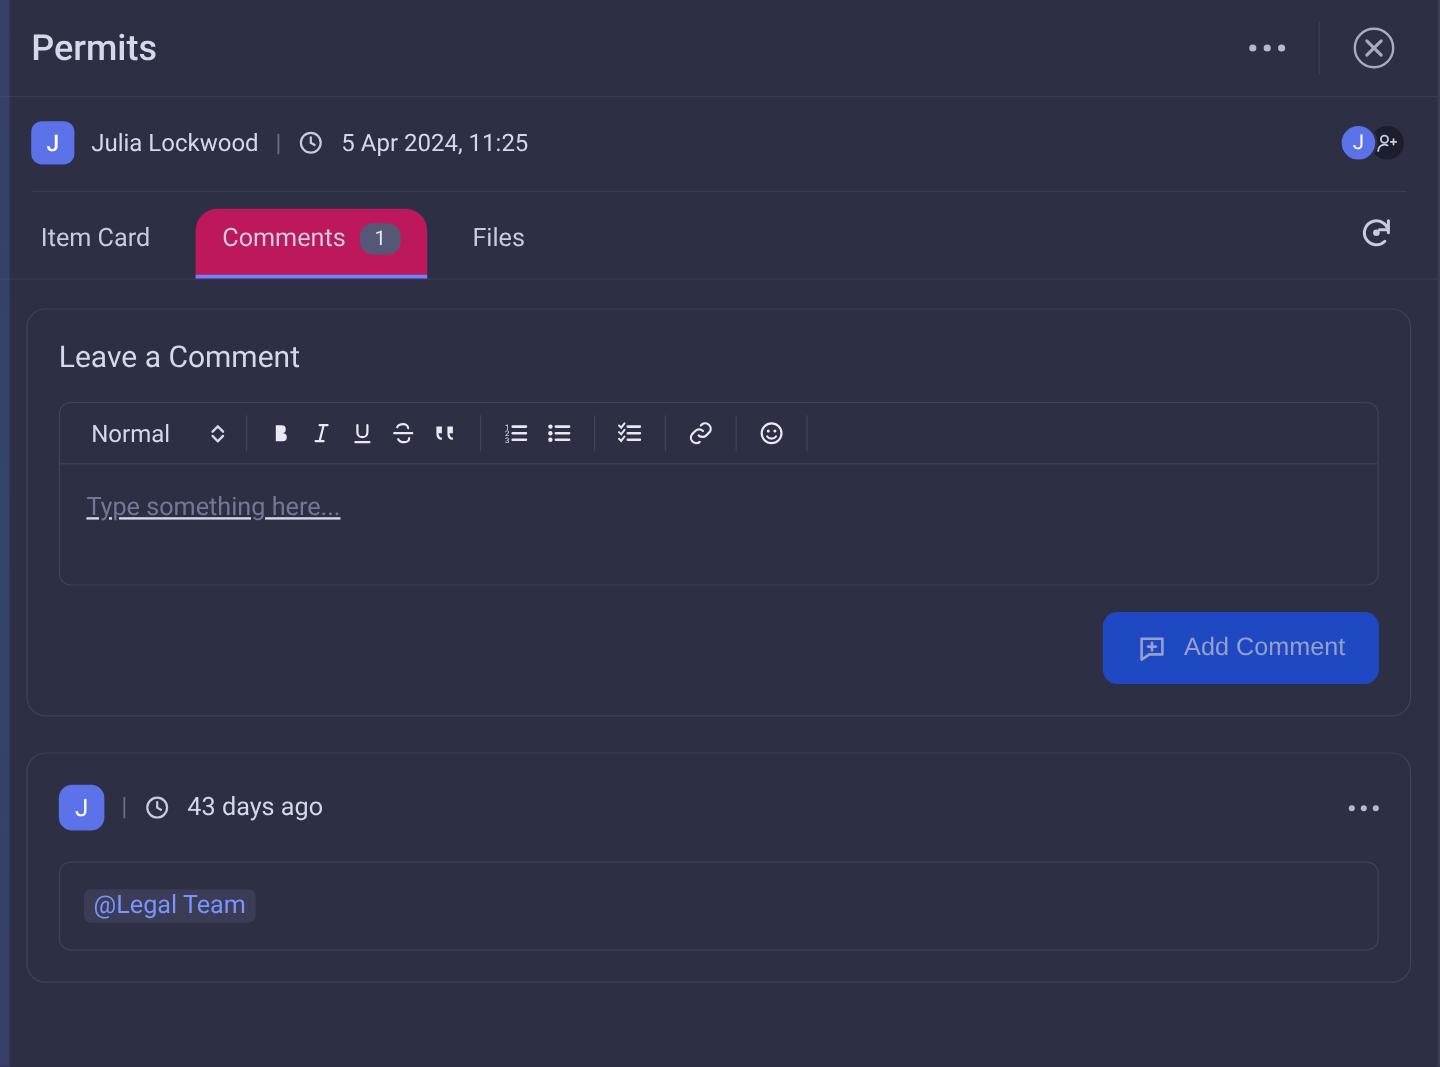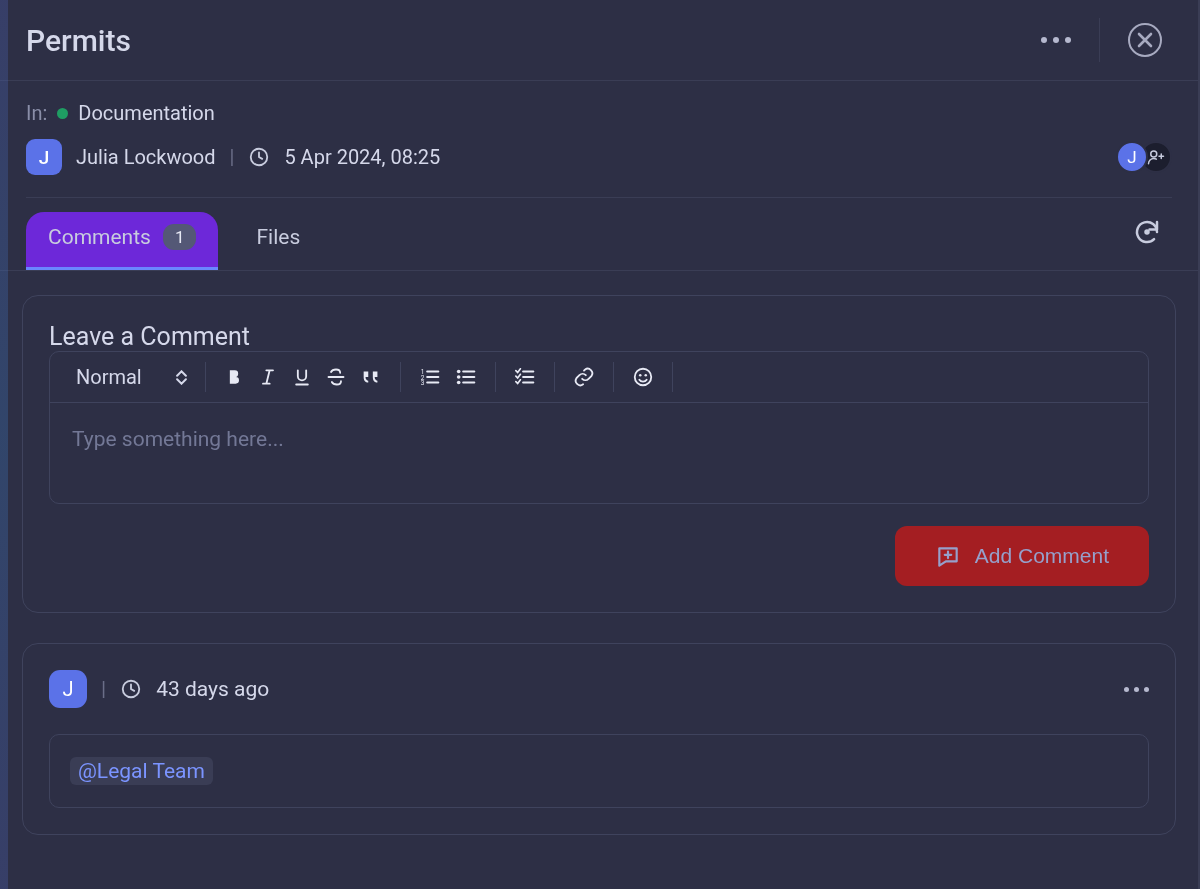--- a/index.html
+++ b/index.html
@@ -90,60 +90,60 @@
   .tabs-row {
     display:flex; align-items:center; justify-content:space-between;
     padding: 0 26px;
   }
   .tabs { display:flex; align-items:center; gap: 30px; padding-top: 14px; }
   .tab {
     font-size: 21px; color: #c8ccde; padding: 12px 8px 20px 8px; cursor:pointer;
     display:flex; align-items:center; gap:12px; position:relative;
   }
   .tab.active {
-    background: #6d28d9; border-radius: 18px 18px 0 0; padding-left:22px; padding-right:22px;
+    background: #be185d; border-radius: 18px 18px 0 0; padding-left:22px; padding-right:22px;
   }
   .tab.active::after {
     content:""; position:absolute; left:0; right:0; bottom:0; height:3px; background:#6a86ff;
   }
   .badge {
     background: #545876; color:#e7e9f4; border-radius: 11px; padding: 2px 12px;
     font-size: 17px; line-height: 22px;
   }
   .refresh-btn { color:#c8ccde; cursor:pointer; padding:10px; }
   .tabs-border { height:1px; background:#3a3d55; margin: 0; }
 
   
   .body-area { padding: 24px 22px; display:flex; flex-direction:column; gap: 30px; }
   .card {
     border: 1px solid #3f435d; border-radius: 16px; padding: 26px;
   }
-  .card-title { font-size: 25px; color:#d5d8ea; }
+  .card-title { font-size: 25px; color:#d5d8ea; margin-bottom: 22px; }
   .editor {
     border: 1px solid #3f435d; border-radius: 10px; overflow:hidden;
   }
   .toolbar {
     display:flex; align-items:center; gap: 0; padding: 10px 8px; border-bottom:1px solid #3f435d;
   }
   .tb-group { display:flex; align-items:center; gap: 14px; padding: 0 18px; }
   .tb-sep { width:1px; height:30px; background:#3f435d; }
   .format-select {
     display:flex; align-items:center; gap: 34px; font-size:20px; color:#d5d8ea; cursor:pointer;
   }
   .chev-updown { display:flex; flex-direction:column; gap:1px; color:#d5d8ea; }
   .tb-btn { color:#e7e9f4; cursor:pointer; display:inline-flex; }
   .editor-input {
     width:100%; min-height: 80px; padding: 24px 22px; background:transparent; border:none;
-    font-size:21px; color:#d5d8ea; outline:none; resize:none; font-family:inherit;
+    font-size:21px; color:#d5d8ea; outline:none; resize:none; font-family:inherit;text-decoration:underline;
   }
   .editor-input::placeholder { color:#737896; }
   .card-actions { display:flex; justify-content:flex-end; margin-top: 22px; }
   .add-btn {
-    background:#b91c1c; color:#a9b4e3; border:none; border-radius:12px;
-    padding: 16px 40px; font-size:21px; display:flex; align-items:center; gap:14px;
+    background:#1d4ed8; color:#a9b4e3; border:none; border-radius:12px;
+    padding: 16px 28px; font-size:21px; display:flex; align-items:center; gap:14px;
     cursor:pointer; opacity:0.85;
   }
   .add-btn svg { margin-top:2px; }
 
   
   .comment-hdr { display:flex; align-items:center; justify-content:space-between; }
   .comment-hdr-left { display:flex; align-items:center; gap:14px; font-size:21px; color:#d5d8ea; }
   .avatar2 {
     width: 38px; height: 38px; border-radius: 11px; background:#5b72e8; color:#fff;
     display:flex; align-items:center; justify-content:center; font-size:20px;
@@ -178,53 +178,51 @@
       <div class="vline"></div>
       <div class="close-btn">
         <svg width="16" height="16" viewBox="0 0 16 16">
             <path d="M2 2 L14 14 M14 2 L2 14" stroke="currentColor" stroke-width="2.6" stroke-linecap="round"></path>
           </svg>
       </div>
     </div>
   </div>
 
   <div class="meta">
-    <div class="meta-row1">
-      <span class="label-in">In:</span>
-      <span class="dot-green"></span>
-      <span class="meta-doc">Documentation</span>
-    </div>
     <div class="meta-row2">
       <div class="meta-left">
         <div class="avatar">J</div>
         <span>Julia Lockwood</span>
         <span class="sep">|</span>
         <span class="clock">
           <svg width="22" height="22" viewBox="0 0 24 24" fill="none">
               <circle cx="12" cy="12" r="9" stroke="currentColor" stroke-width="2"></circle>
               <path d="M12 7v5l3.5 2" stroke="currentColor" stroke-width="2" stroke-linecap="round"></path>
             </svg>
         </span>
-        <span>5 Apr 2024, 08:25</span>
+        <span>5 Apr 2024, 11:25</span>
       </div>
       <div class="meta-right">
         <div class="avatar-round">J</div>
         <div class="avatar-add">
           <svg width="18" height="18" viewBox="0 0 24 24" fill="none">
               <circle cx="9" cy="8" r="4" stroke="currentColor" stroke-width="2"></circle>
               <path d="M2 21c0-3.9 3.1-7 7-7 1.3 0 2.5.3 3.5.9" stroke="currentColor" stroke-width="2" stroke-linecap="round"></path>
               <path d="M19 8v6M16 11h6" stroke="currentColor" stroke-width="2" stroke-linecap="round"></path>
             </svg>
         </div>
       </div>
     </div>
   </div>
 
   <div class="tabs-row">
     <div class="tabs">
+      <div class="tab">
+        <span>Item Card</span>
+      </div>
       <div class="tab active">
         <span>Comments</span>
         <span class="badge">1</span>
       </div>
       <div class="tab">
         <span>Files</span>
       </div>
     </div>
     <div class="refresh-btn">
       <svg width="30" height="30" viewBox="0 0 24 24" fill="none">

